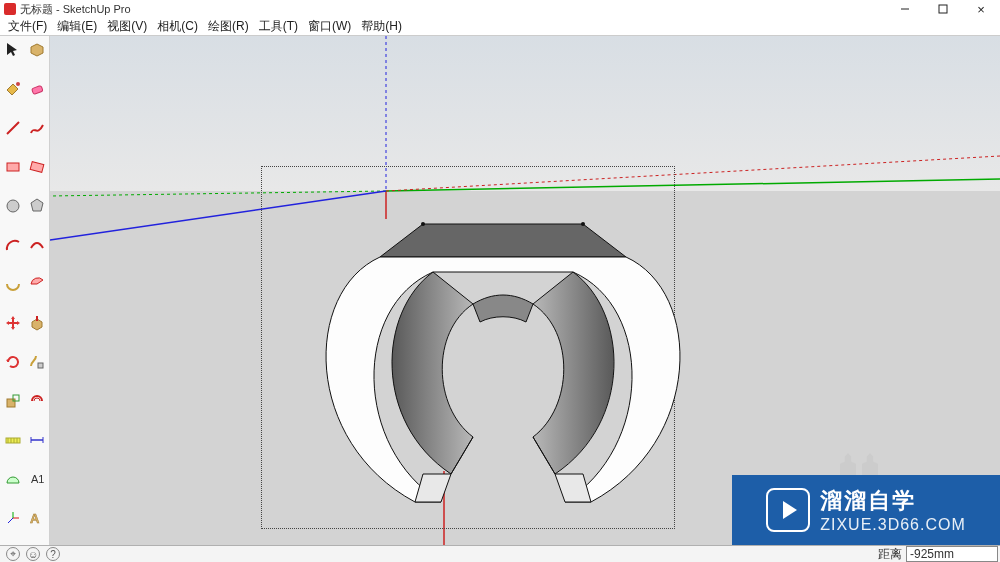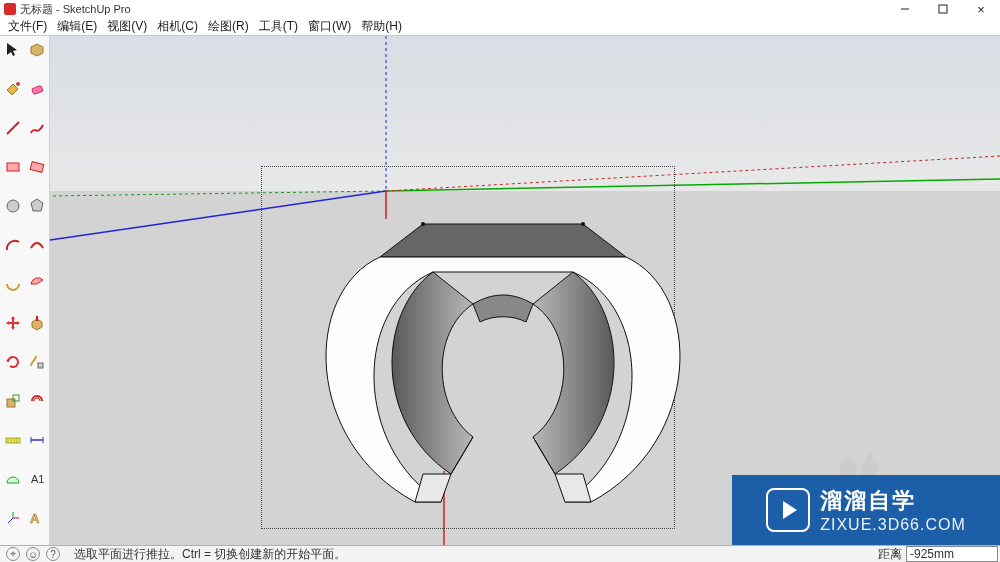--- a/index.html
+++ b/index.html
@@ -393,20 +393,19 @@
     <div class="en">ZIXUE.3D66.COM</div>
   </div>
 </div>
 
 <div class="status-bar">
   <div class="sb-btns">
     <div class="sb-btn">⌖</div>
     <div class="sb-btn">☺</div>
     <div class="sb-btn">?</div>
   </div>
-  <div class="hint">选取平面进行推拉。Ctrl = 切换创建新的开始平面。</div>
   <div class="right">
     <span class="dist-label">距离</span>
     <div class="dist-box">
         <span>-925mm</span>
       </div>
   </div>
 </div>
 
 </body></html>

